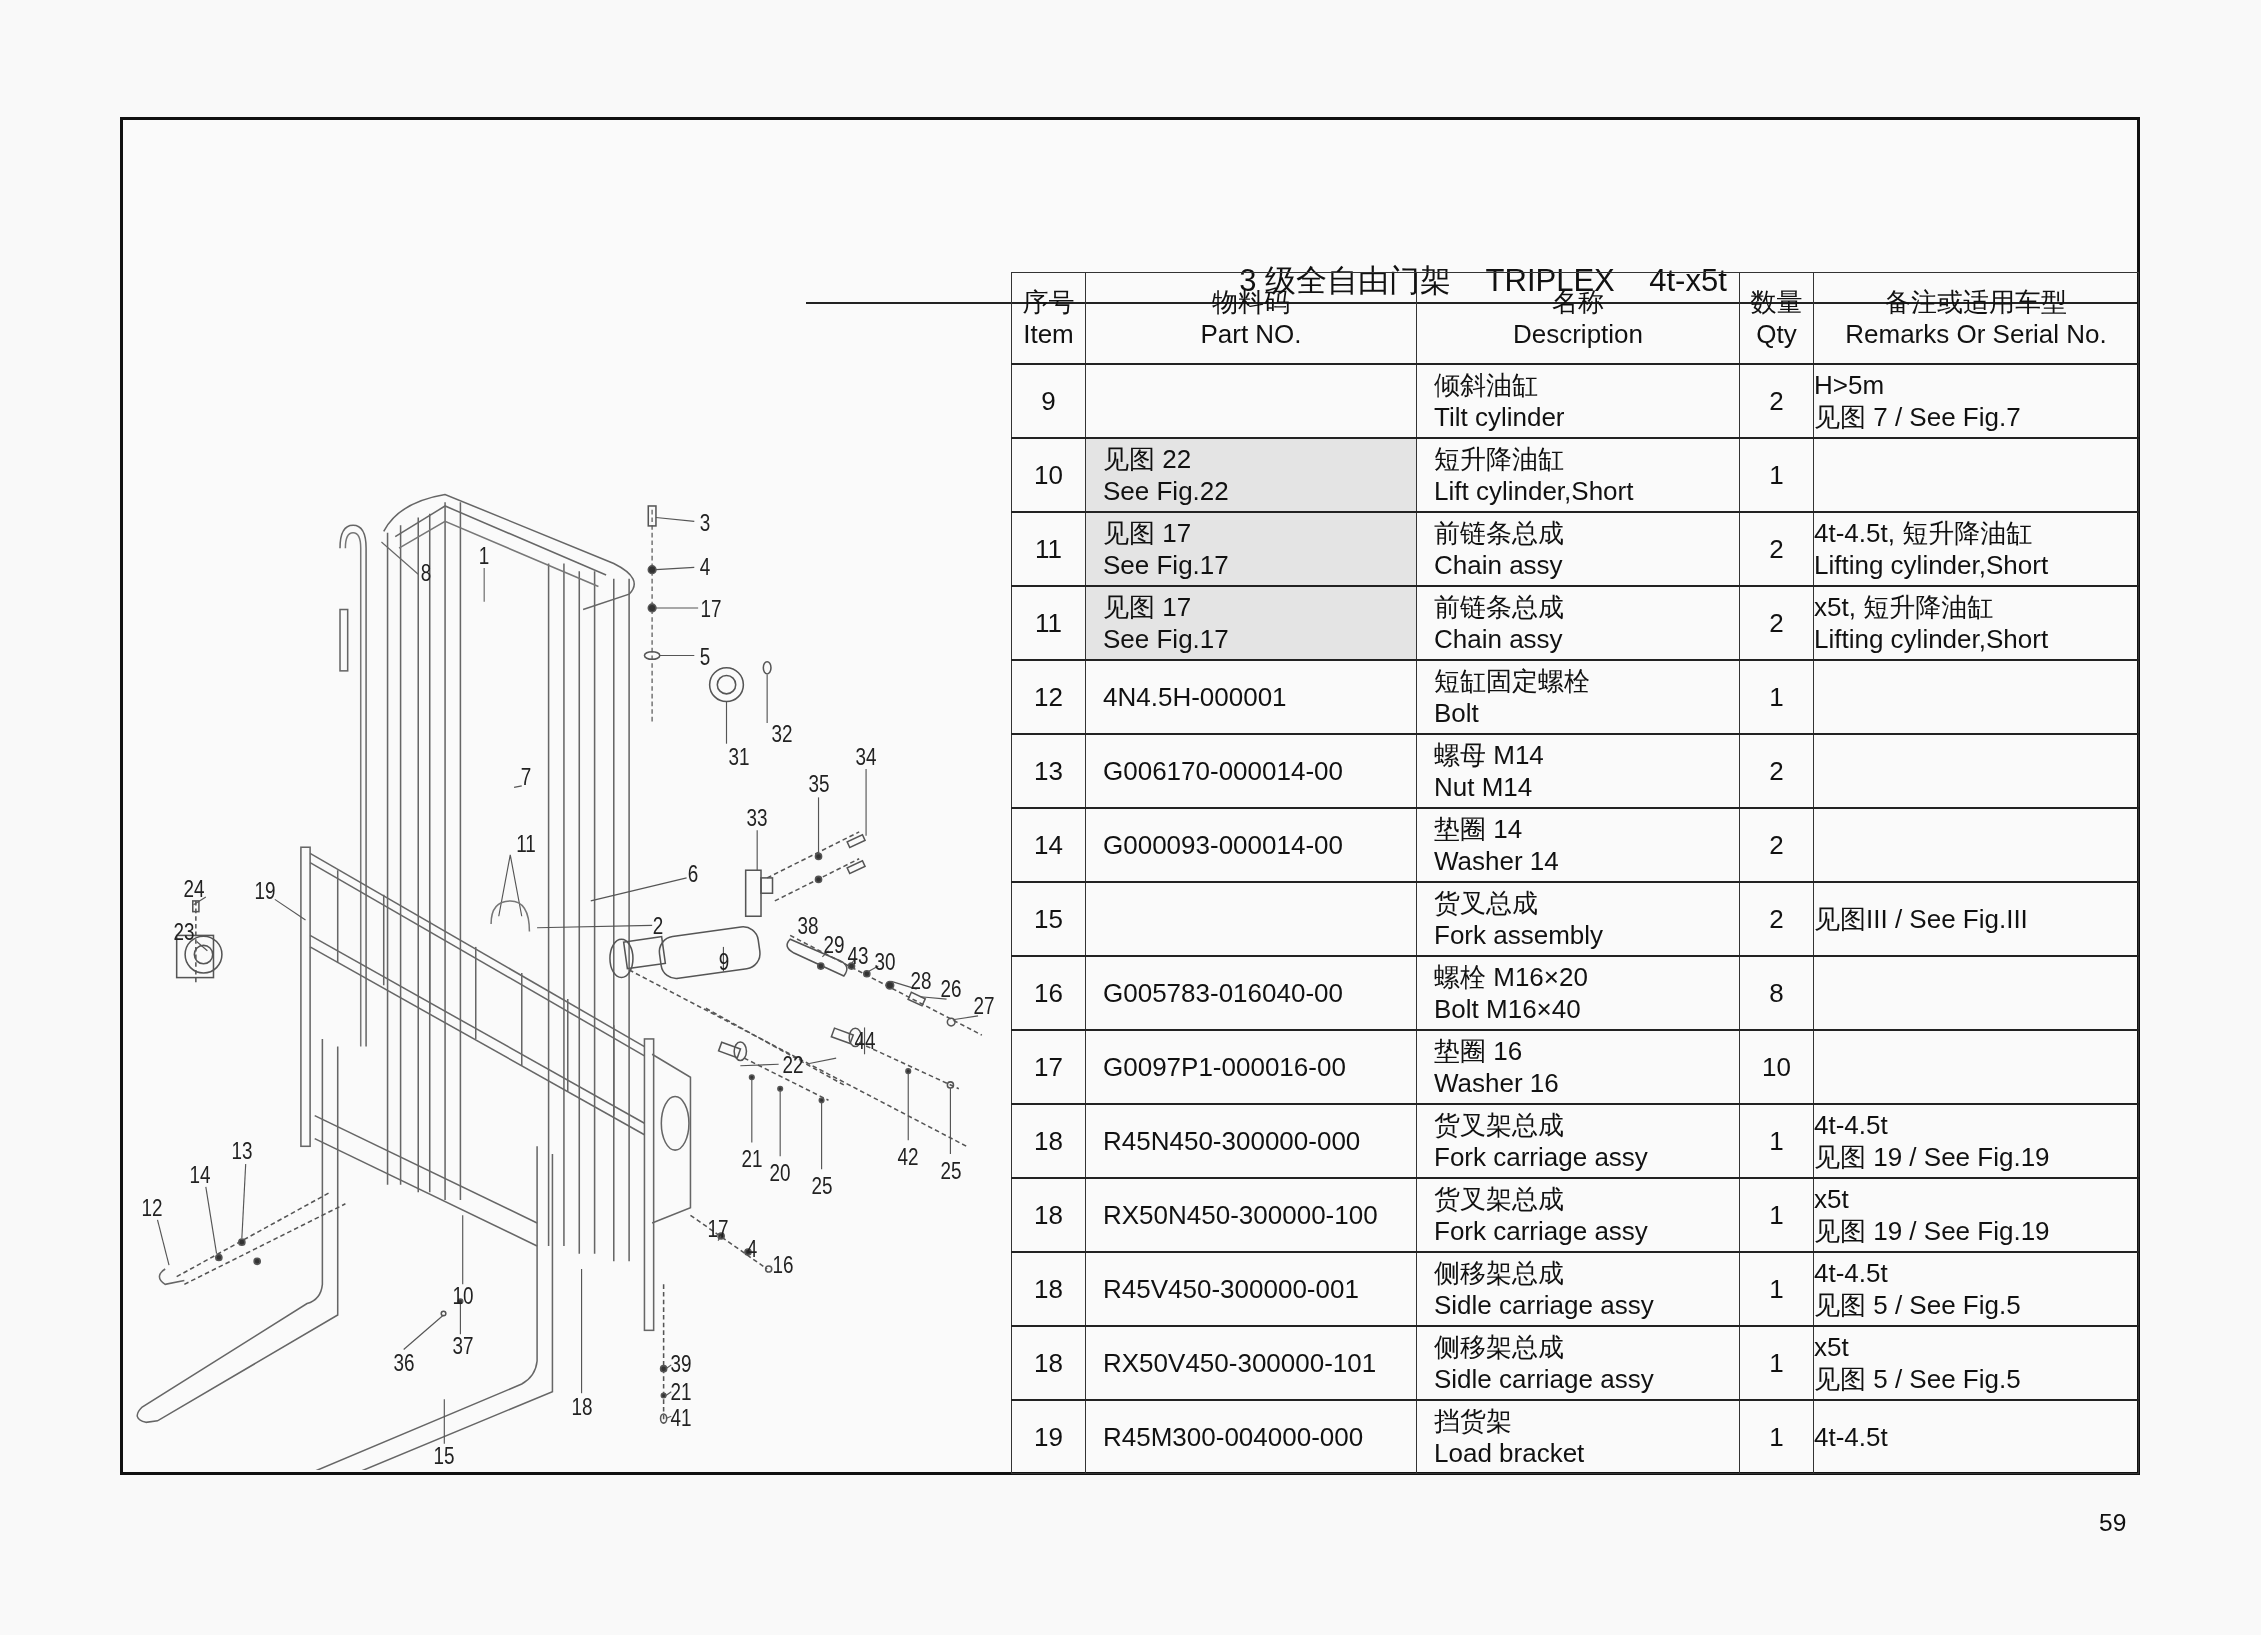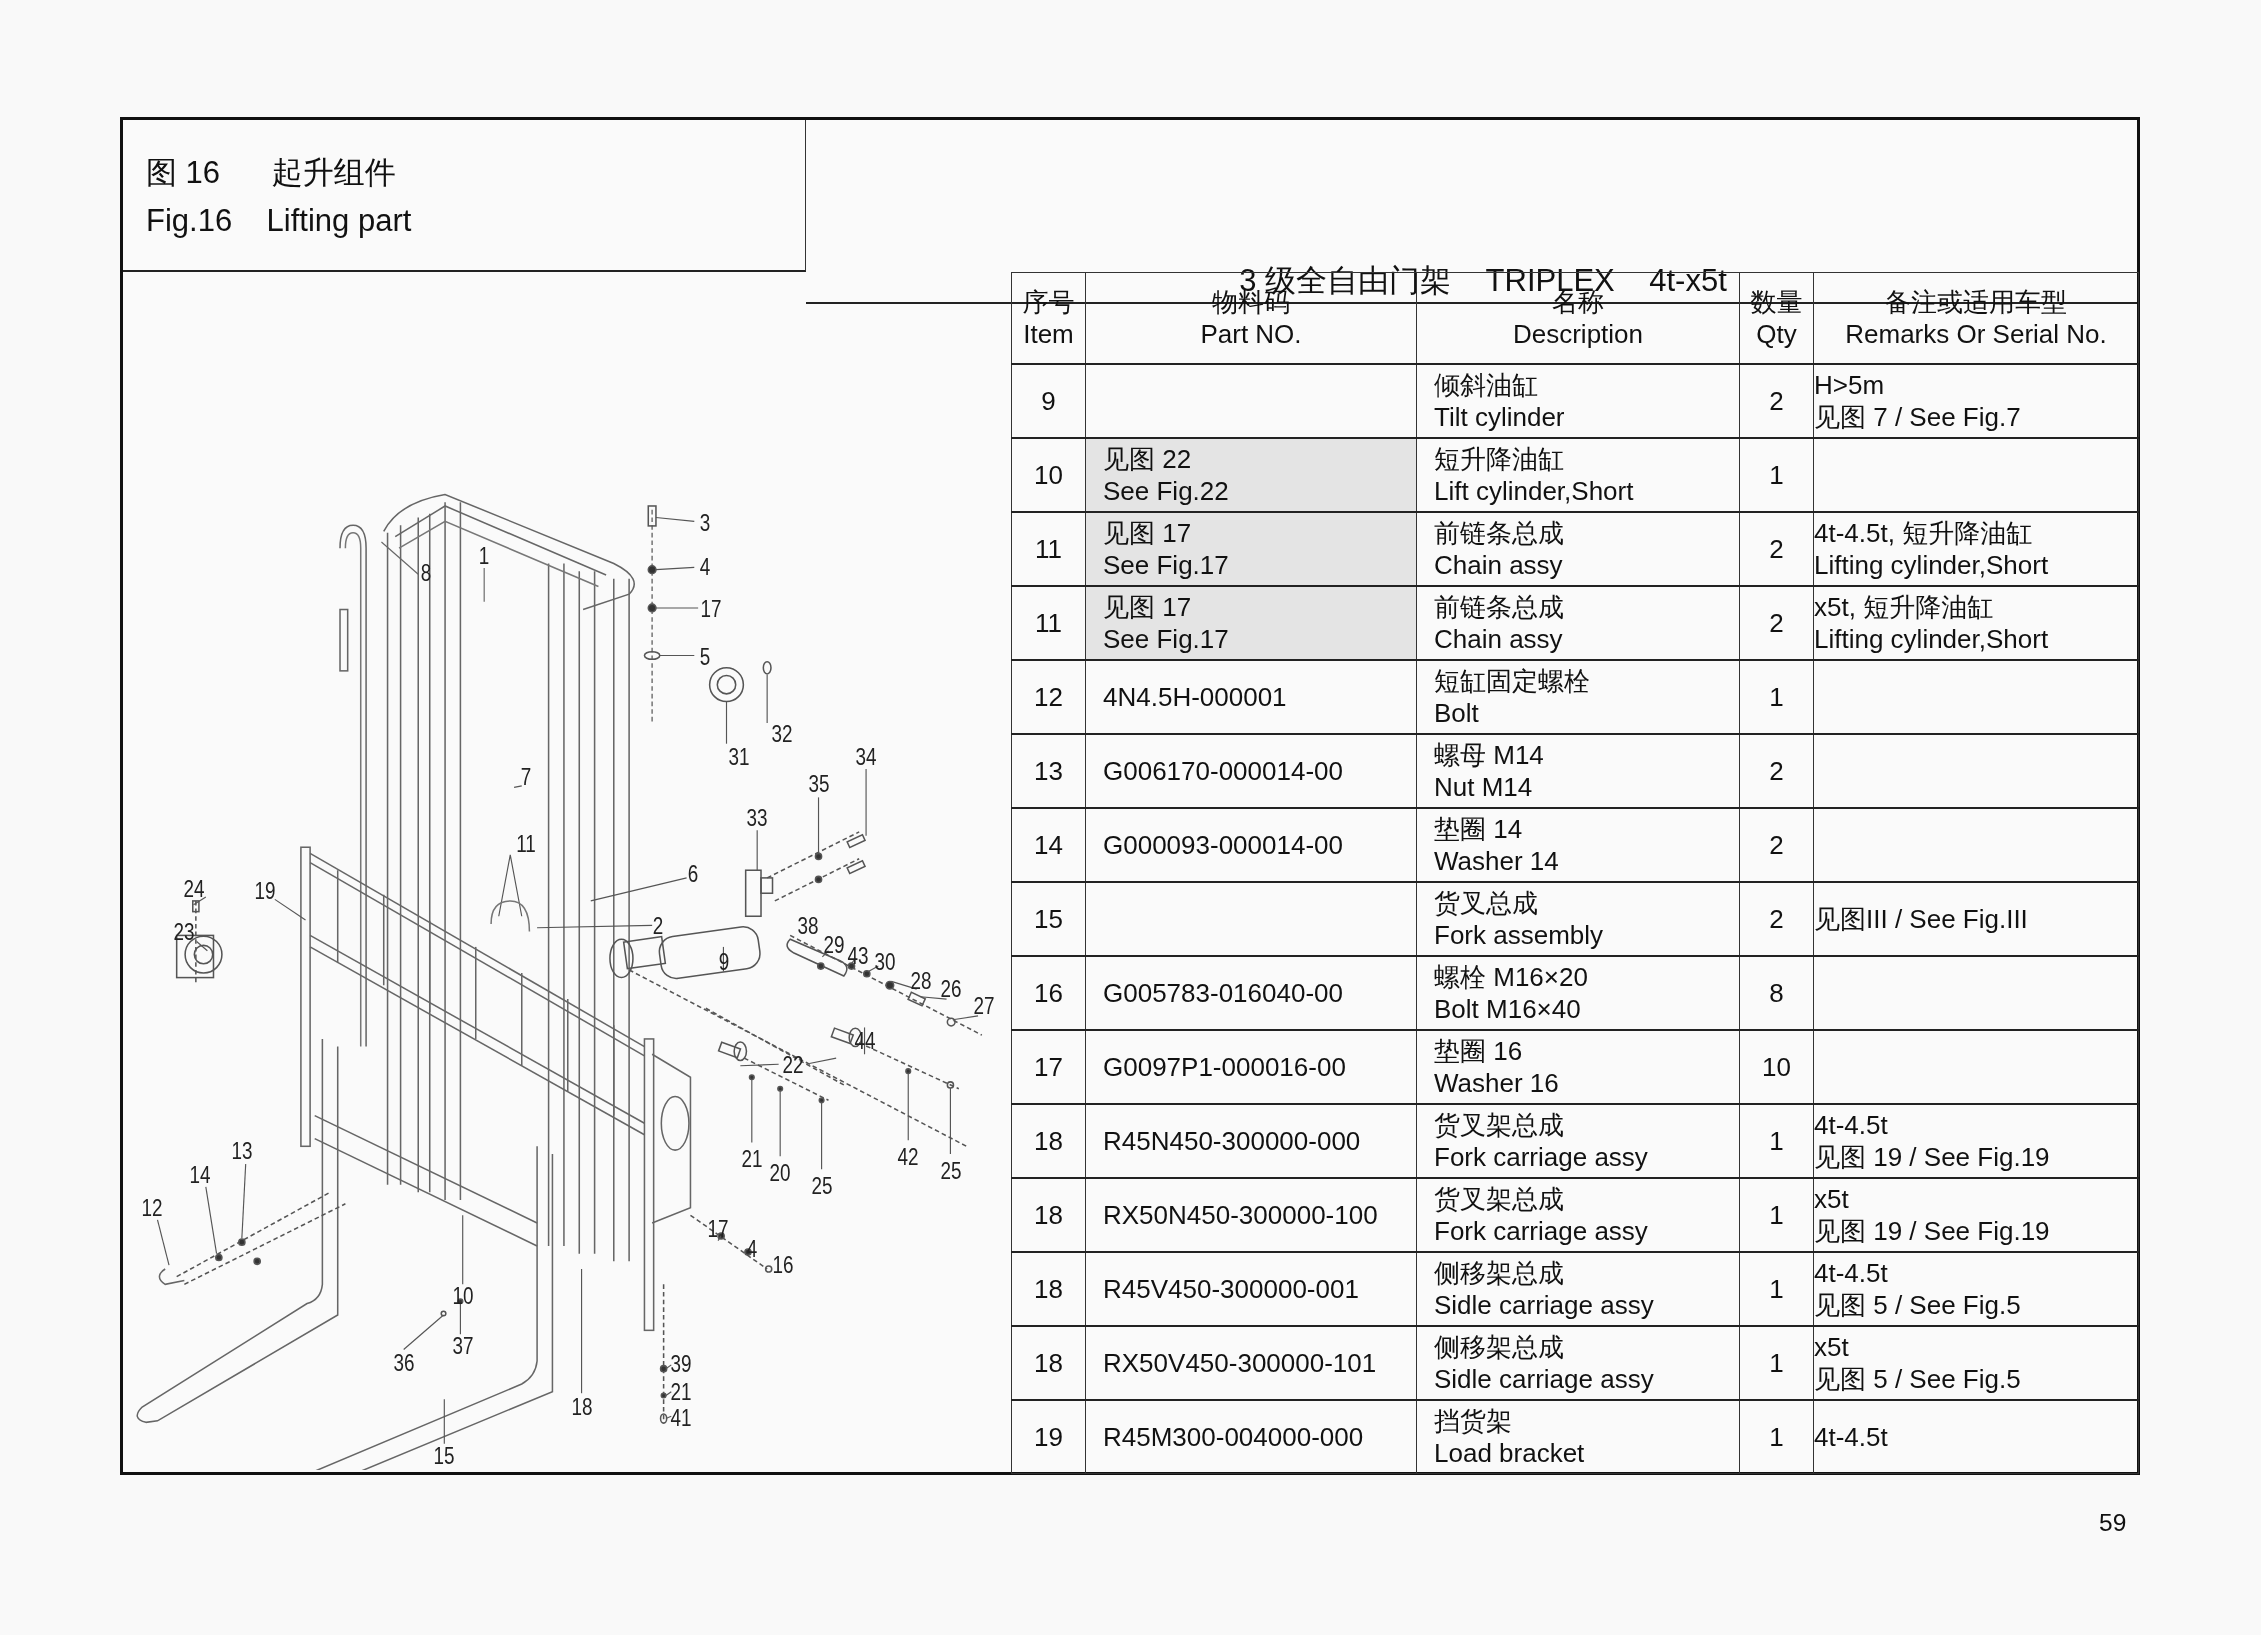--- a/index.html
+++ b/index.html
@@ -47,24 +47,20 @@
   .c-qty { text-align: center; }
   .c-rem { }
   .shade { background: #e4e4e4; }
   .stack span { display: block; }
   .page-num { position: absolute; left: 2099px; top: 1509px; font-size: 24.5px; }
 </style>
 </head>
 <body>
 
 <div class="frame">
-  <div class="hdr-left">
-    <div class="fig-line cn">图 16      起升组件</div>
-    <div class="fig-line en">Fig.16    Lifting part</div>
-  </div>
   <div class="hdr-right">
     <div class="title">3 级全自由门架    TRIPLEX    4t-x5t</div>
   </div>
 
   <div class="diagram">
     <svg width="888" height="1198" viewBox="0 0 1158 1562" fill="none" stroke="#555" stroke-width="2">
 
       <g stroke="#666">
         <line x1="345" y1="340" x2="345" y2="1190"></line>
         <line x1="362" y1="330" x2="362" y2="1190"></line>

